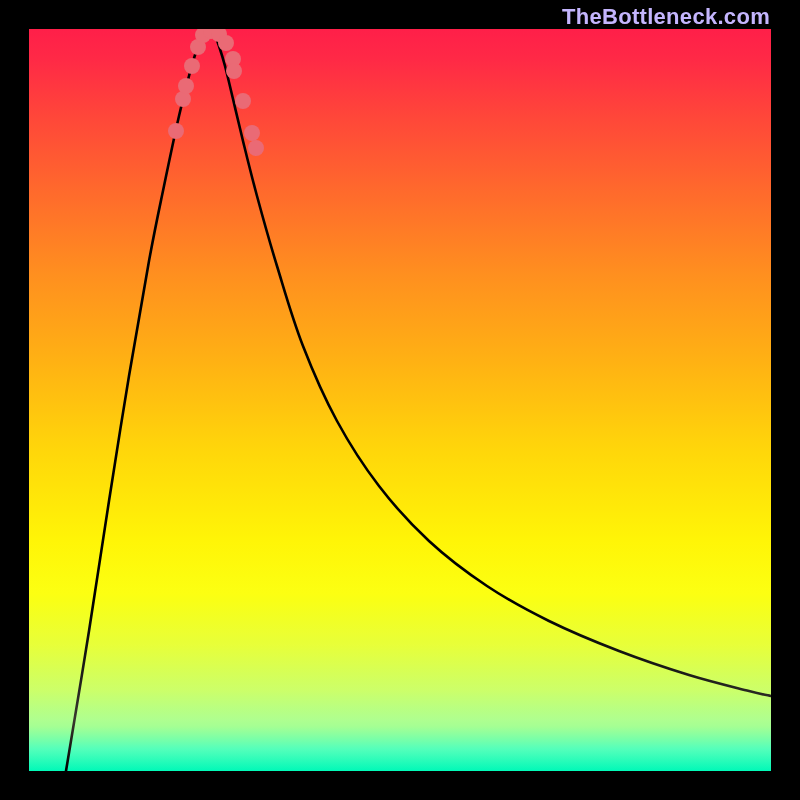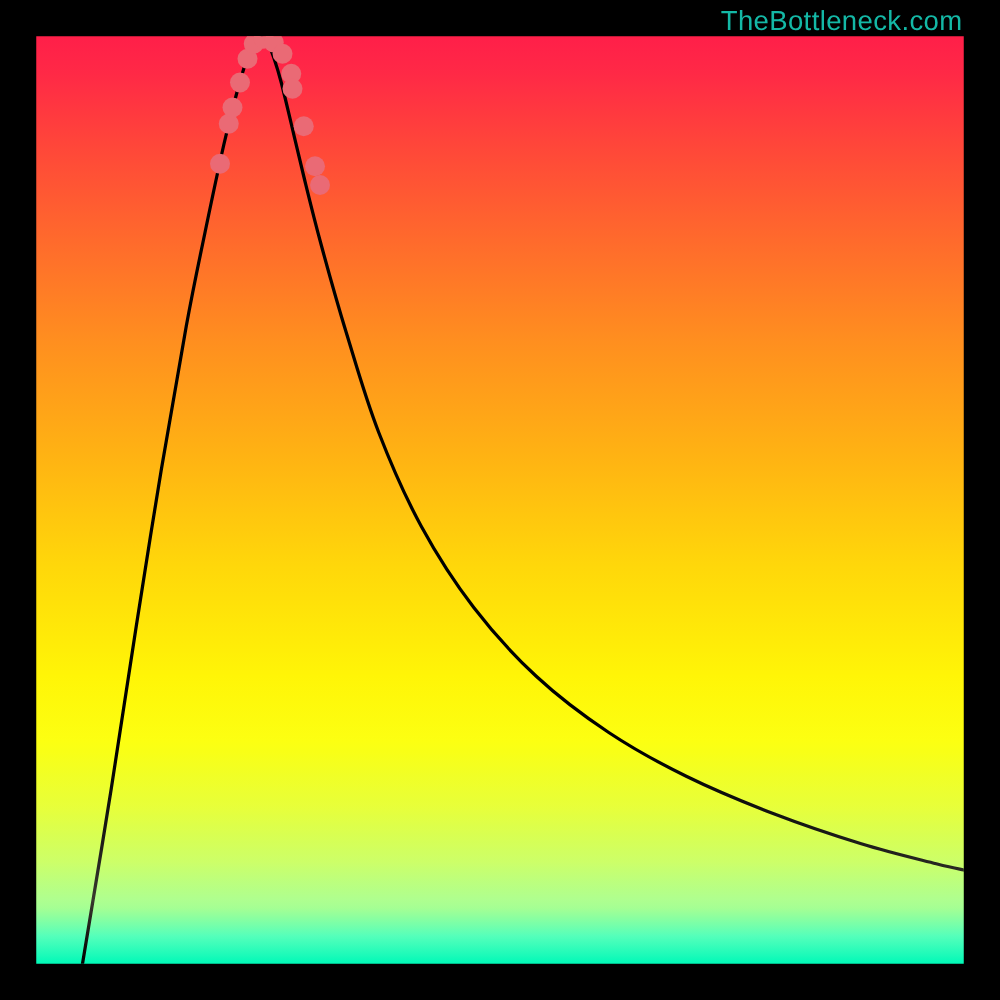--- a/index.html
+++ b/index.html
@@ -61,23 +61,23 @@
     width: 742px;
     height: 742px;
     overflow: visible;
   }
   .watermark {
     position: absolute;
     top: 4px;
     right: 30px;
     font-family: Arial, Helvetica, sans-serif;
     font-size: 22px;
-    font-weight: 400;
+    font-weight: 700;
     letter-spacing: 0.3px;
-    color: #14b8a6;
+    color: #c4b5fd;
     user-select: none;
   }
 </style>
 </head>
 <body>
 
 <div class="frame">
 
   <div class="watermark">TheBottleneck.com</div>
 

